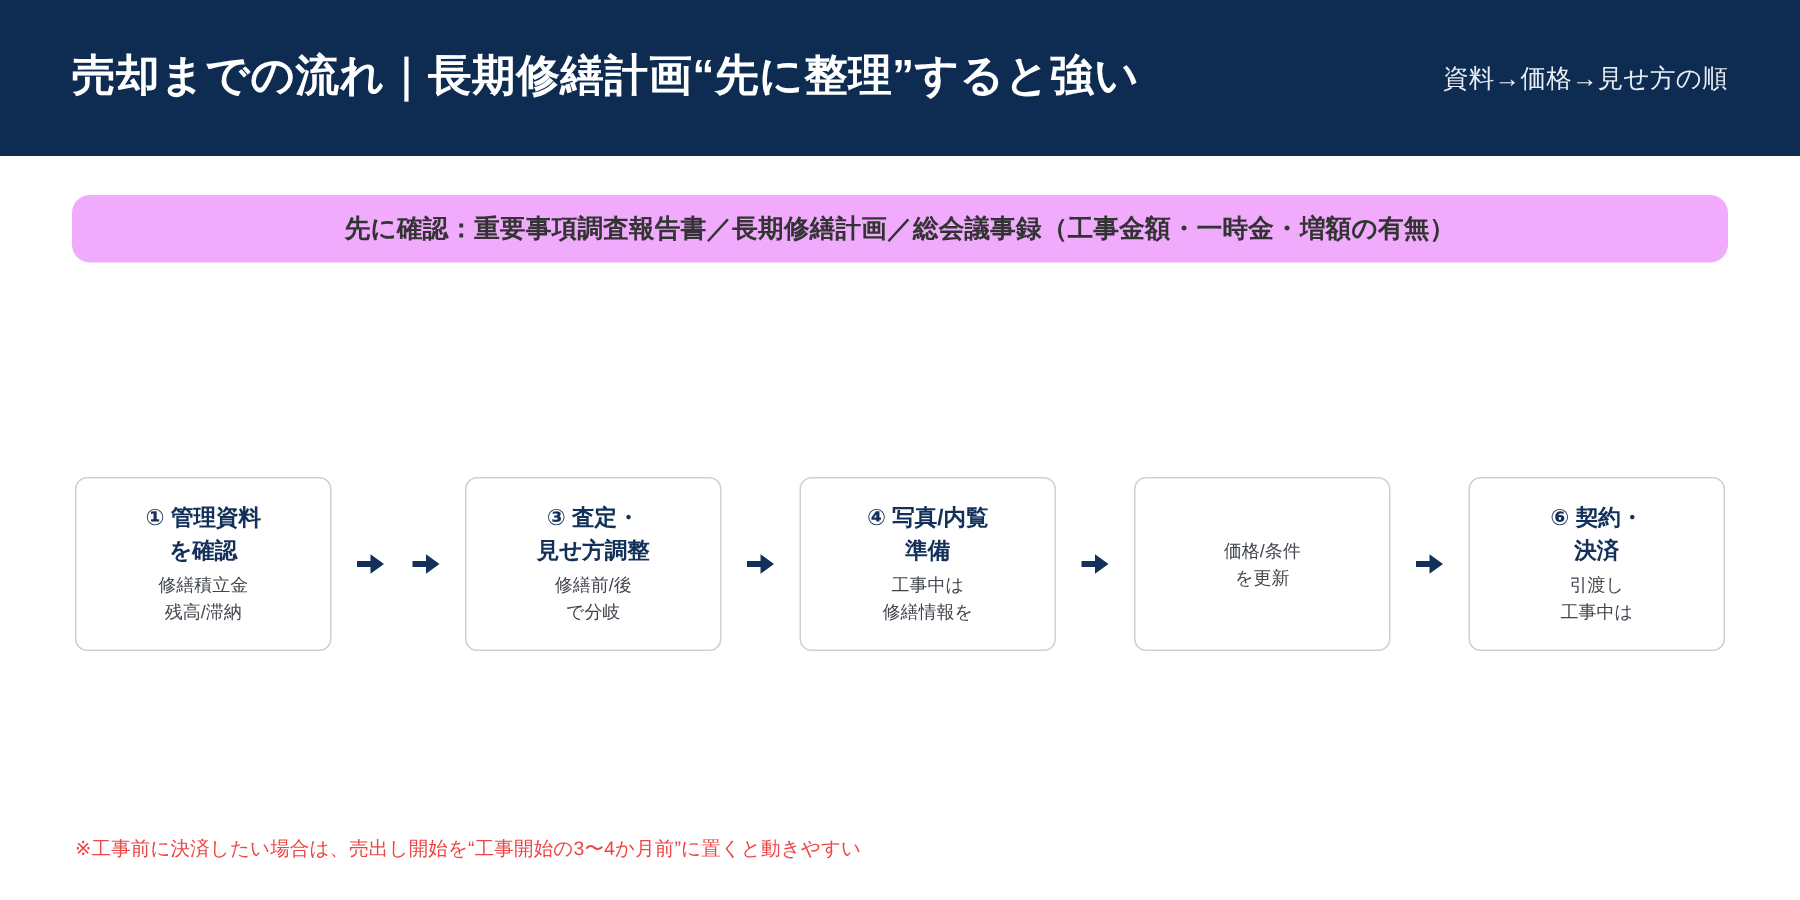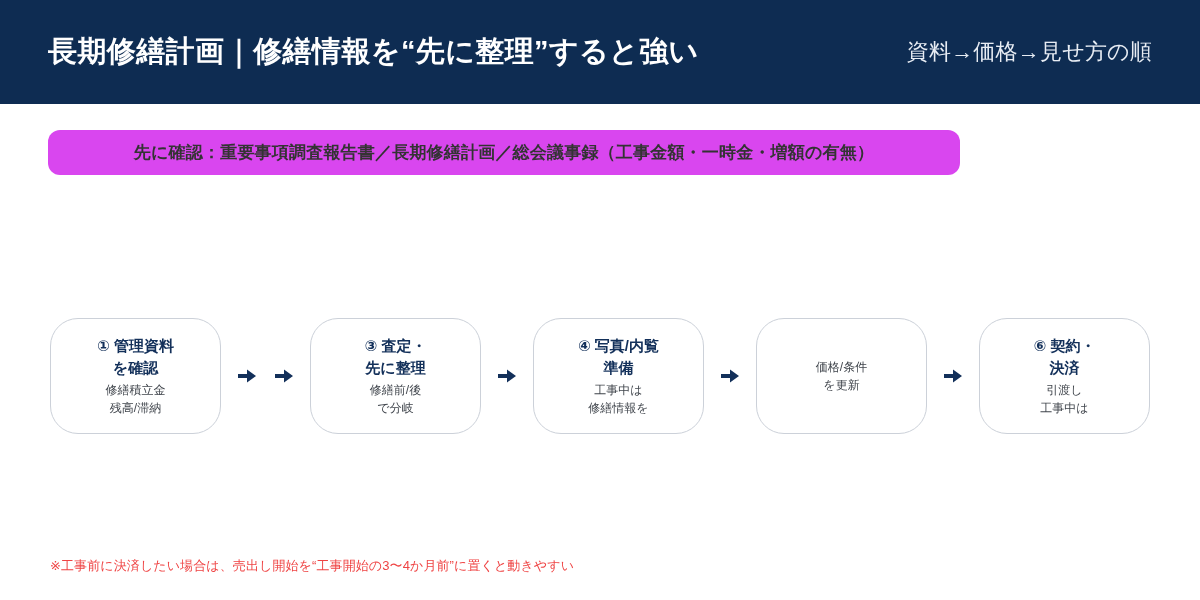--- a/index.html
+++ b/index.html
@@ -33,34 +33,34 @@
   .header-title {
     color: #ffffff;
     font-size: 29px;
     font-weight: bold;
     letter-spacing: 0.4px;
     white-space: nowrap;
     line-height: 1.1;
   }
   .header-note {
     color: #e8edf4;
-    font-size: 22px;
+    font-size: 17px;
     font-weight: normal;
     white-space: nowrap;
     letter-spacing: 0.2px;
   }
 
   
   .banner {
     position: absolute;
     top: 130px;
     left: 48px;
-    width: 912px;
+    width: 1104px;
     height: 45px;
-    background: #d946ef;
+    background: #f0abfc;
     border-radius: 12px;
     display: flex;
     align-items: center;
     justify-content: center;
     box-sizing: border-box;
   }
   .banner-text {
     color: #333333;
     font-size: 17px;
     font-weight: bold;
@@ -77,21 +77,21 @@
     height: 118px;
     display: flex;
     align-items: center;
     justify-content: space-between;
   }
   .step-card {
     width: 171px;
     height: 116px;
     box-sizing: border-box;
     border: 1.5px solid #ccd1d9;
-    border-radius: 28px;
+    border-radius: 8px;
     background: #ffffff;
     display: flex;
     flex-direction: column;
     align-items: center;
     justify-content: center;
     padding: 20px 6px;
   }
   .step-title {
     color: #13305a;
     font-size: 15px;
@@ -133,21 +133,21 @@
     font-size: 13px;
     font-weight: normal;
     white-space: nowrap;
     letter-spacing: 0.1px;
   }
 </style>
 </head>
 <body>
 
 <div class="header-bar">
-  <div class="header-title">長期修繕計画｜修繕情報を“先に整理”すると強い</div>
+  <div class="header-title">売却までの流れ｜長期修繕計画“先に整理”すると強い</div>
   <div class="header-note">資料→価格→見せ方の順</div>
 </div>
 
 <div class="banner">
   <div class="banner-text">先に確認：重要事項調査報告書／長期修繕計画／総会議事録（工事金額・一時金・増額の有無）</div>
 </div>
 
 <div class="flow-row">
 
   <div class="step-card">
@@ -165,21 +165,21 @@
 
 
   <div class="arrow">
     <svg width="22" height="22" viewBox="0 0 22 22" aria-hidden="true">
       <path d="M2 9 L11 9 L11 4.5 L20 11 L11 17.5 L11 13 L2 13 Z" fill="#13305a"></path>
     </svg>
   </div>
 
   <div class="step-card">
     <div class="step-title">③ 査定・
-先に整理</div>
+見せ方調整</div>
     <div class="step-sub">修繕前/後
 で分岐</div>
   </div>
 
   <div class="arrow">
     <svg width="22" height="22" viewBox="0 0 22 22" aria-hidden="true">
       <path d="M2 9 L11 9 L11 4.5 L20 11 L11 17.5 L11 13 L2 13 Z" fill="#13305a"></path>
     </svg>
   </div>
 

